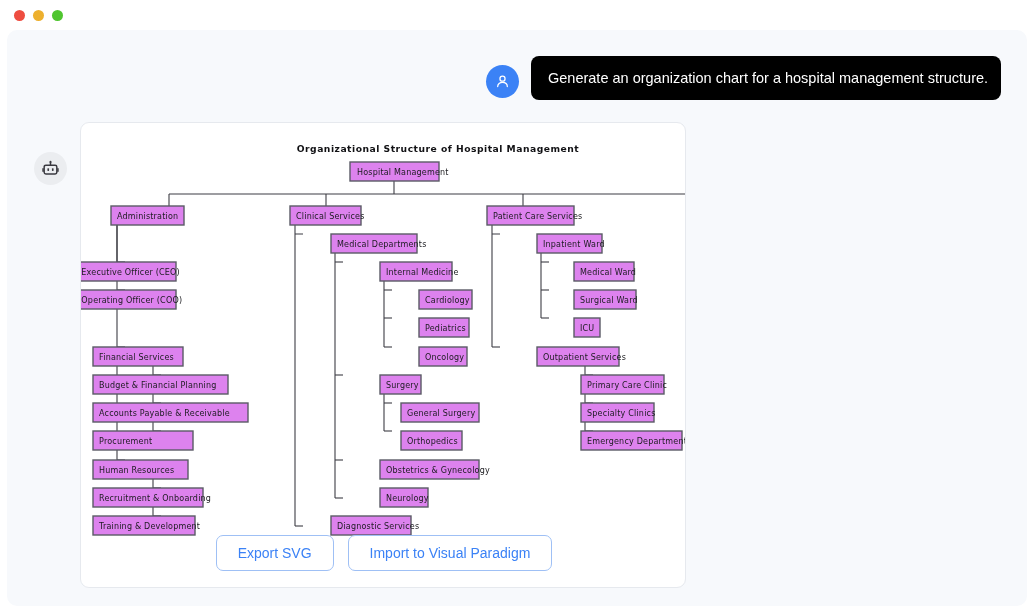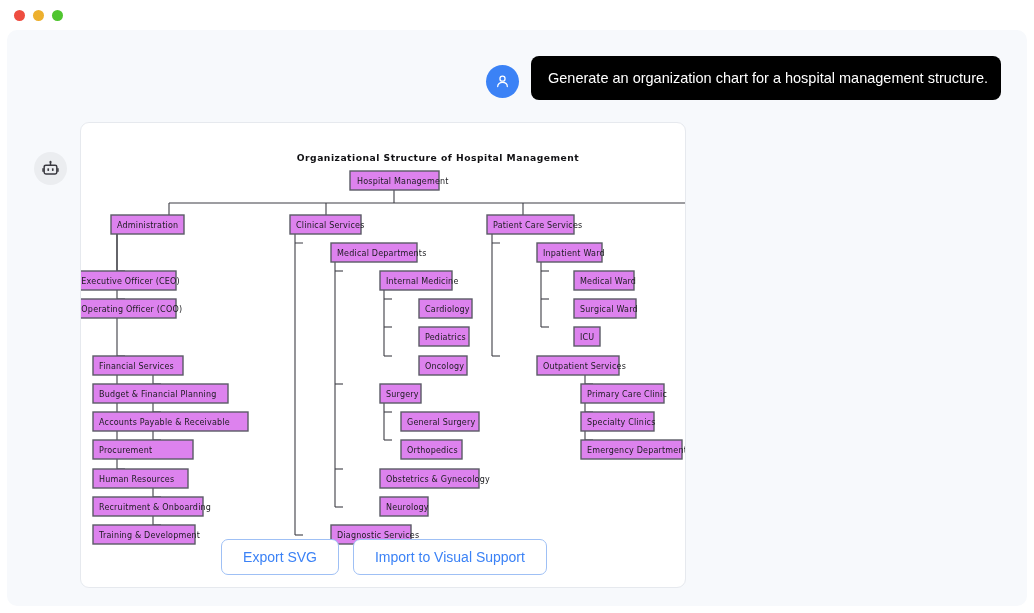--- a/index.html
+++ b/index.html
@@ -77,21 +77,21 @@
     position: relative;
     width: 606px; height: 466px;
     background: #ffffff;
     border: 1px solid #e6e9ee;
     border-radius: 9px;
     overflow: hidden;
   }
 
   
   .chart-viewport {
-    position: absolute; left: 0; top: 12px;
+    position: absolute; left: 0; top: 3px;
     width: 604px; height: 418px;
     overflow: hidden;
   }
   .chart-inner {
     position: absolute;
     
     left: -178px; top: 0;
     width: 1000px; height: 418px;
   }
   .chart-inner svg { display: block; }
@@ -117,23 +117,23 @@
     fill: #111114;
     font-family: "DejaVu Sans", sans-serif;
     font-size: 9.2px;
     font-weight: bold;
     letter-spacing: 0.5px;
     text-anchor: middle;
   }
 
   
   .card-actions {
-    position: absolute; left: 0; bottom: 0;
+    position: absolute; left: 0; bottom: 16px;
     width: 606px; height: 48px;
-    display: flex; align-items: flex-start; justify-content: center;
+    display: flex; align-items: flex-end; justify-content: center;
     gap: 14px;
   }
   .btn {
     background: #ffffff;
     border: 1px solid #9fc0f5;
     color: #3b82f6;
     border-radius: 7px;
     font-size: 14px;
     font-family: "Liberation Sans", sans-serif;
     padding: 9px 21px;
@@ -405,20 +405,20 @@
                   <text x="834" y="315.5">Administrative Support</text>
                 </g>
 
               </g>
             </svg>
           </div>
         </div>
 
         <div class="card-actions">
           <button class="btn">Export SVG</button>
-          <button class="btn">Import to Visual Support</button>
+          <button class="btn">Import to Visual Paradigm</button>
         </div>
 
       </div>
     </div>
 
   </div>
 </div>
 
 </body></html>

